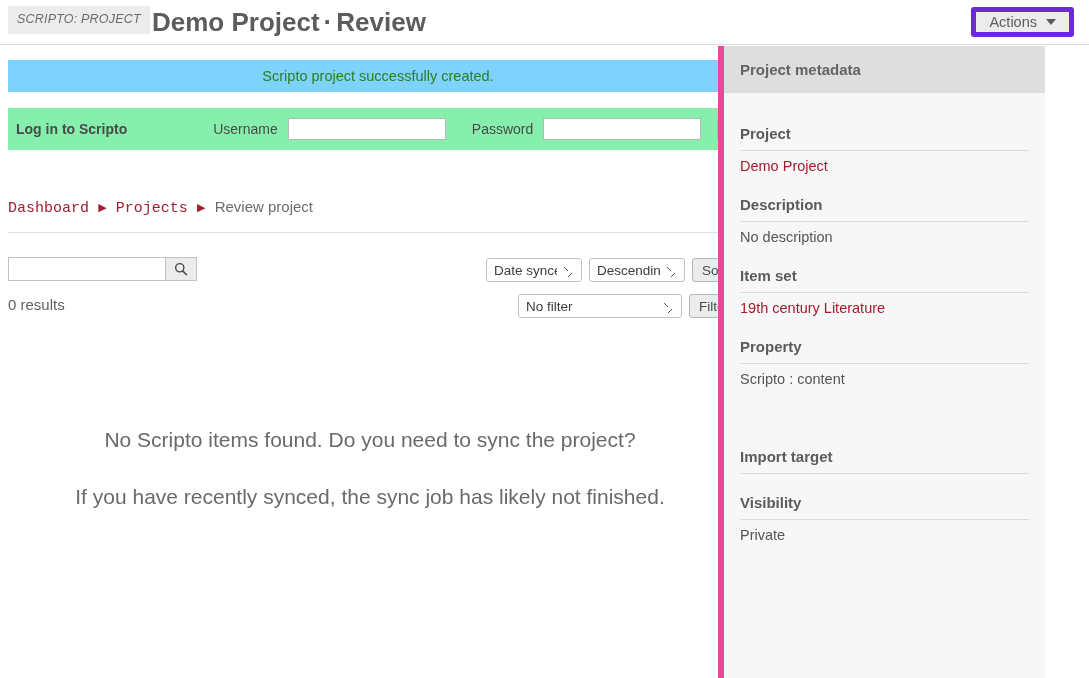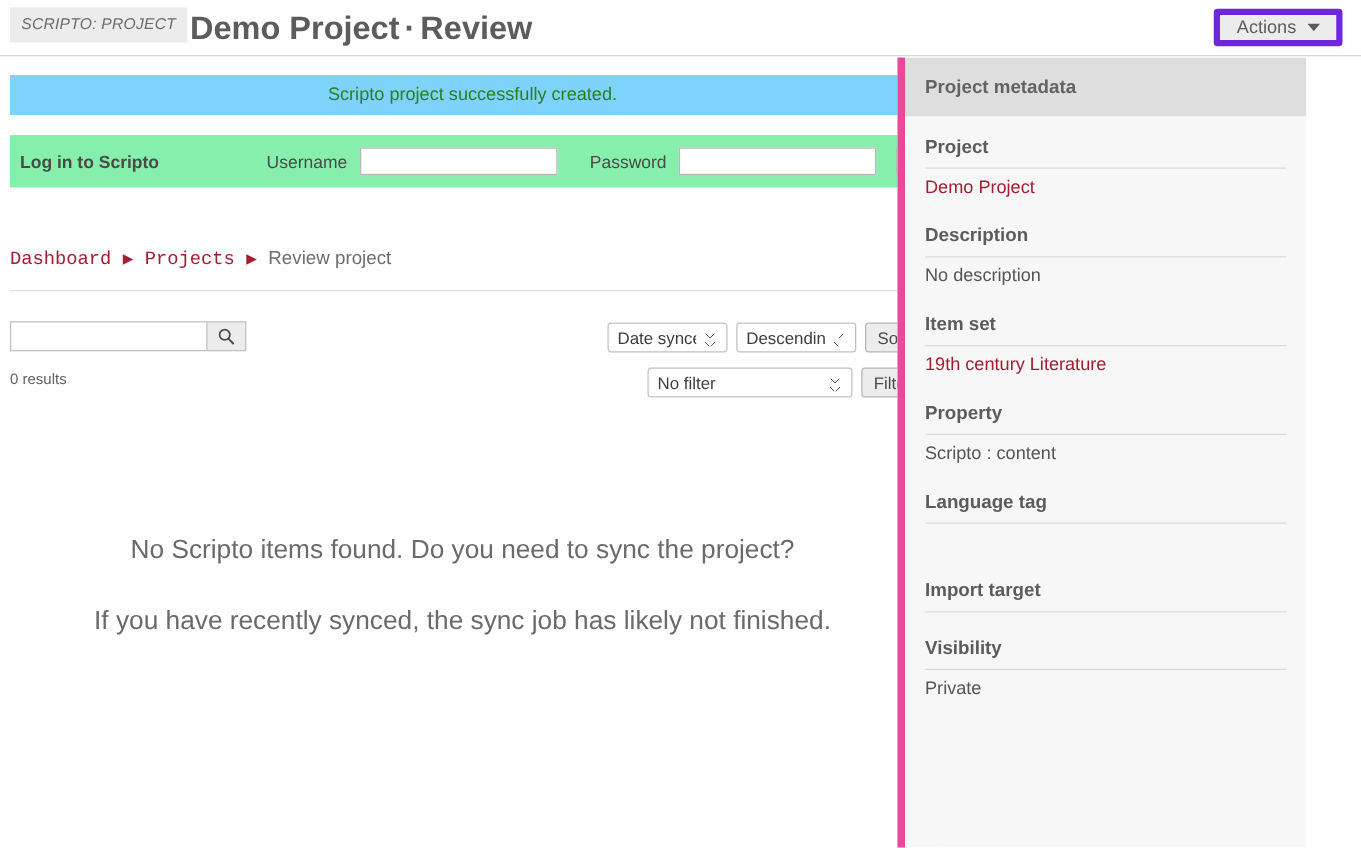--- a/index.html
+++ b/index.html
@@ -198,21 +198,21 @@
     border: 1px solid #c2c2c2;
     cursor: pointer;
     display: flex;
     align-items: center;
     justify-content: center;
     padding: 0;
   }
   .results-count {
     position: absolute;
     left: 8px; top: 250px;
-    font-size: 12px;
+    font-size: 15px;
     color: #5f5f5f;
   }
 
   .sort-row {
     position: absolute;
     left: 486px; top: 212px;
     display: flex;
     align-items: center;
     gap: 7px;
   }
@@ -295,21 +295,21 @@
     padding-left: 16px;
     font-size: 15px;
     font-weight: bold;
     color: #636363;
   }
   .sidebar-body {
     padding: 16px 16px 0 16px;
   }
   .meta-block { margin-bottom: 20px; }
   .meta-block h4 {
-    margin: 0 0 6px 0;
+    margin: 16px 0 6px 0;
     font-size: 15px;
     font-weight: bold;
     color: #5b5b5b;
     padding-bottom: 8px;
     border-bottom: 1px solid #dcdcdc;
   }
   .meta-value {
     font-size: 14.5px;
     color: #555555;
     min-height: 19px;
@@ -400,21 +400,20 @@
       </div>
       <div class="meta-block">
         <h4>Item set</h4>
         <div class="meta-value link">19th century Literature</div>
       </div>
       <div class="meta-block">
         <h4>Property</h4>
         <div class="meta-value">Scripto : content</div>
       </div>
       <div class="meta-block">
-        <h4>Language tag</h4>
         <div class="meta-value"></div>
       </div>
       <div class="meta-block">
         <h4>Import target</h4>
       </div>
       <div class="meta-block">
         <h4>Visibility</h4>
         <div class="meta-value">Private</div>
       </div>
     </div>

